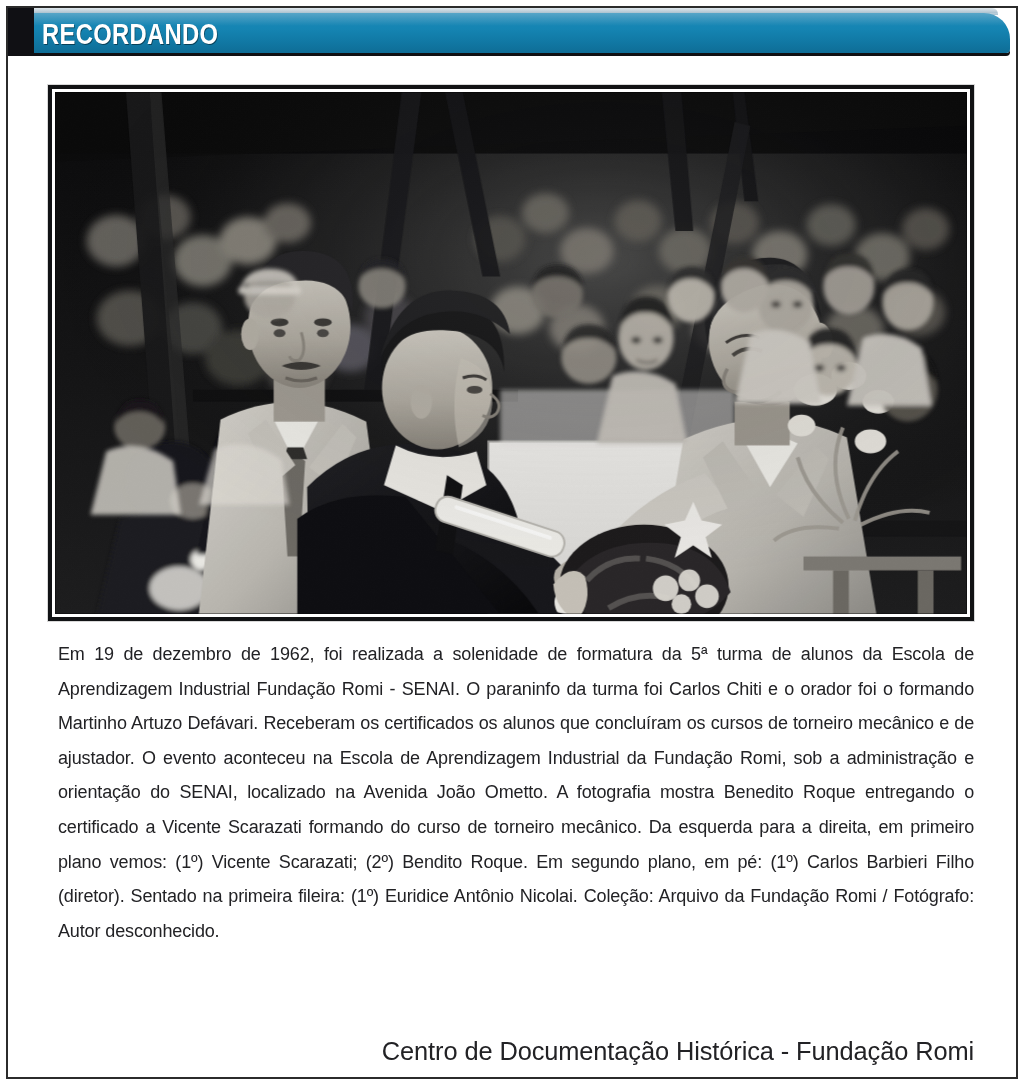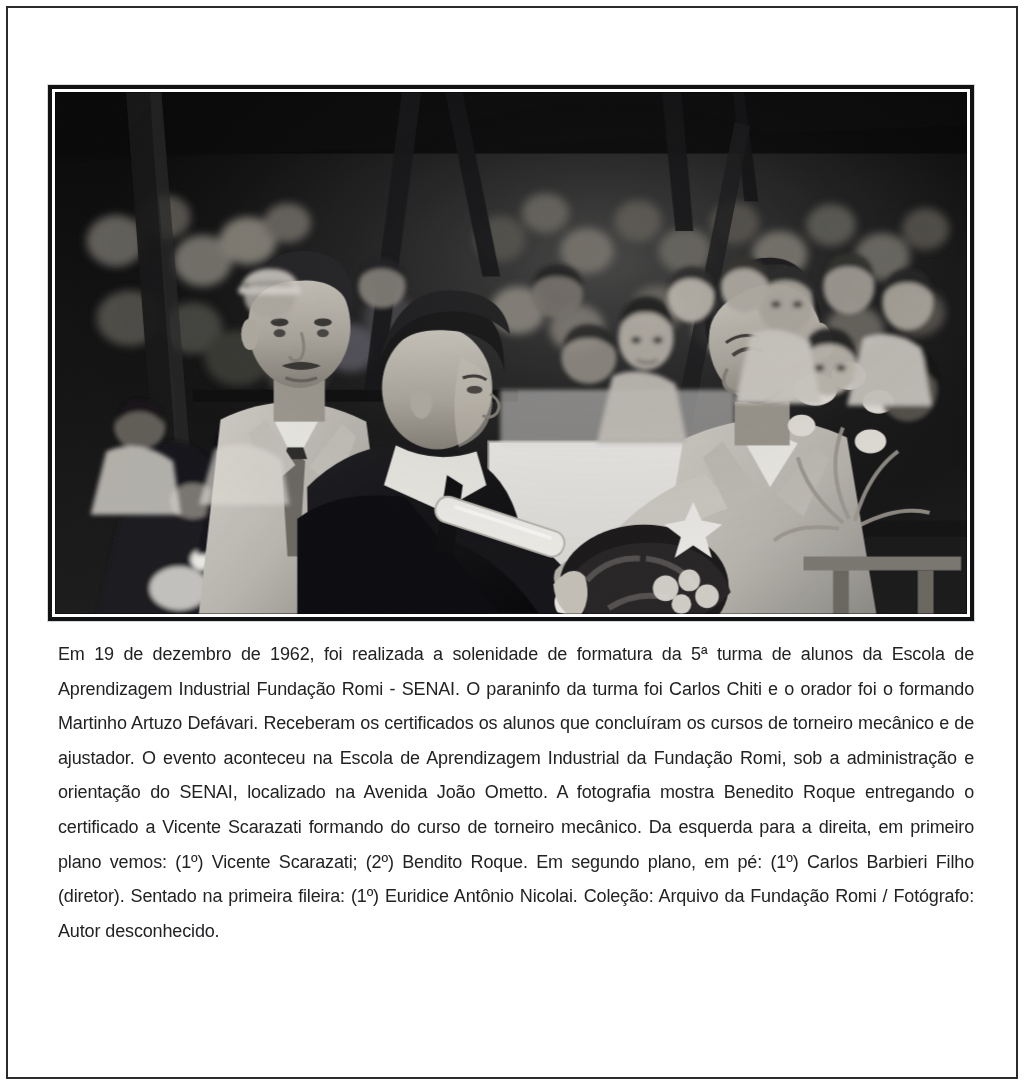--- a/index.html
+++ b/index.html
@@ -128,20 +128,26 @@
     letter-spacing:-0.1px;
   }
 </style>
 </head>
 <body>
 
 <div id="page">
 
   <div id="frame"></div>
 
+  <div id="header-wrap">
+    <div class="hdr-sheen"></div>
+    <div class="hdr-bar"></div>
+    <div class="hdr-leftcap"></div>
+    <div class="hdr-title">RECORDANDO</div>
+  </div>
 
   <div id="photo-block">
     <div id="photo-inner">
       <div id="photo-canvas" aria-label="Fotografia em preto e branco da solenidade de formatura da 5a turma da Escola de Aprendizagem Industrial Fundacao Romi - SENAI, mostrando Benedito Roque entregando o certificado a Vicente Scarazati">
         <svg viewBox="0 0 926 526" preserveAspectRatio="none" role="img">
           <defs>
             <linearGradient id="bgDark" x1="0" y1="0" x2="0" y2="1">
               <stop offset="0%" stop-color="#0a0a0b"></stop>
               <stop offset="45%" stop-color="#131314"></stop>
               <stop offset="100%" stop-color="#1d1d1e"></stop>
@@ -501,14 +507,15 @@
           </g>
         </svg>
       </div>
     </div>
   </div>
 
   <div id="article">
     <p>Em 19 de dezembro de 1962, foi realizada a solenidade de formatura da 5ª turma de alunos da Escola de Aprendizagem Industrial Fundação Romi - SENAI. O paraninfo da turma foi Carlos Chiti e o orador foi o formando Martinho Artuzo Defávari. Receberam os certificados os alunos que concluíram os cursos de torneiro mecânico e de ajustador. O evento aconteceu na Escola de Aprendizagem Industrial da Fundação Romi, sob a administração e orientação do SENAI, localizado na Avenida João Ometto. A fotografia mostra Benedito Roque entregando o certificado a Vicente Scarazati formando do curso de torneiro mecânico. Da esquerda para a direita, em primeiro plano vemos: (1º) Vicente Scarazati; (2º) Bendito Roque. Em segundo plano, em pé: (1º) Carlos Barbieri Filho (diretor). Sentado na primeira fileira: (1º) Euridice Antônio Nicolai. Coleção: Arquivo da Fundação Romi / Fotógrafo: Autor desconhecido.</p>
   </div>
 
+  <div id="credit">Centro de Documentação Histórica - Fundação Romi</div>
 
 </div>
 
 </body></html>

